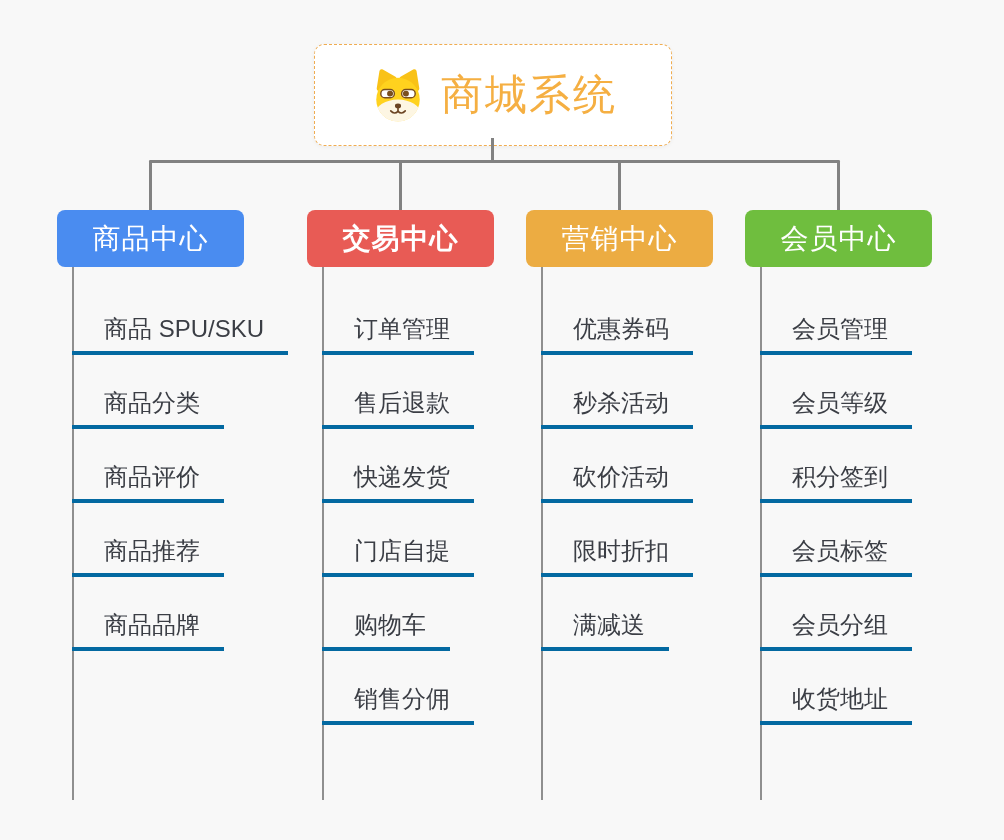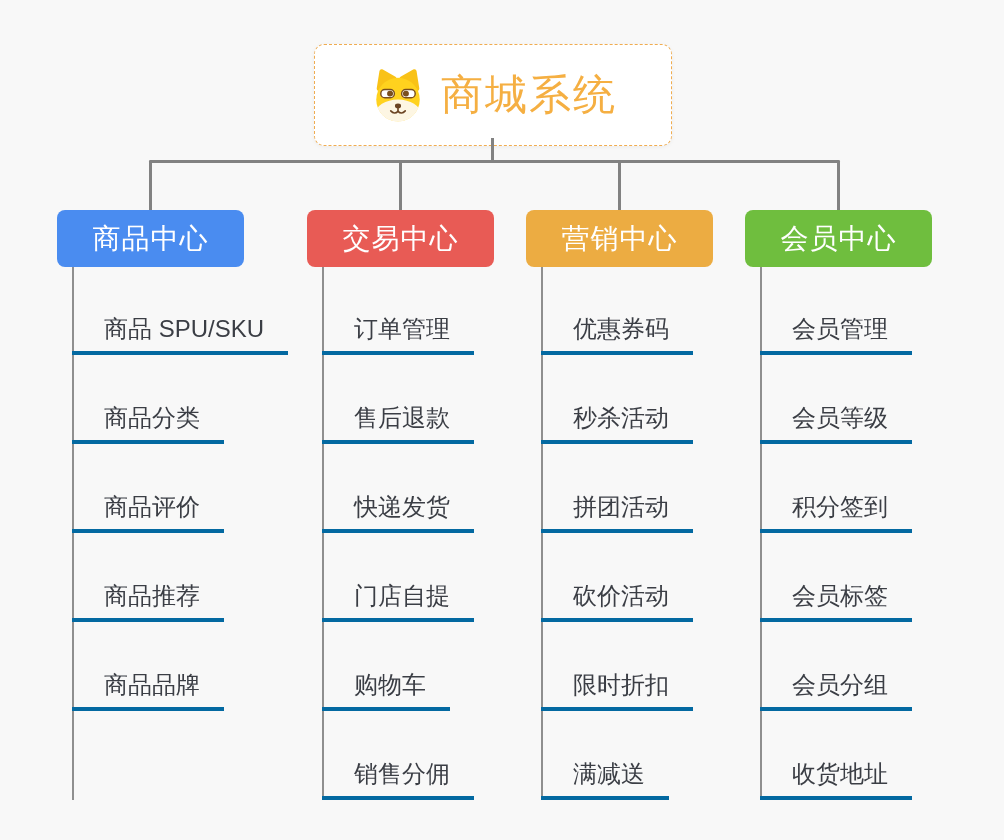--- a/index.html
+++ b/index.html
@@ -41,21 +41,21 @@
   }
   .bh-1{left:57px;} .bh-2{left:307px;} .bh-3{left:526px;} .bh-4{left:745px;}
 
   
   .branch-items{
     position:absolute;top:267px;height:533px;
     border-left:2px solid #8f8f8f;box-sizing:border-box;
   }
   .bi-1{left:72px;} .bi-2{left:322px;} .bi-3{left:541px;} .bi-4{left:760px;}
 
-  .item-row{height:89px;display:flex;align-items:flex-end;}
+  .item-row{height:74px;display:flex;align-items:flex-end;}
   .item-row.first{height:88px;}
   .item-label{
     display:inline-block;white-space:nowrap;
     font-size:24px;color:#3b3e45;line-height:1;
     padding:0 24px 10px 32px;
     border-bottom:4px solid #0369a1;
     margin-left:-2px; 
     cursor:pointer;
   }
 </style>
@@ -97,21 +97,21 @@
   </div>
 
   <div class="conn stem"></div>
   <div class="conn bus"></div>
   <div class="conn drop drop-1"></div>
   <div class="conn drop drop-2"></div>
   <div class="conn drop drop-3"></div>
   <div class="conn drop drop-4"></div>
 
   <div class="branch-header bh-1" style="background-color: rgb(74, 140, 240);">商品中心</div>
-  <div class="branch-header bh-2" style="background-color: rgb(232, 91, 85);">交易中心</div>
+  <div class="branch-header bh-2" style="background-color: rgb(232, 91, 85); font-weight: bold;">交易中心</div>
   <div class="branch-header bh-3" style="background-color: rgb(236, 172, 66);">营销中心</div>
   <div class="branch-header bh-4" style="background-color: rgb(111, 190, 62);">会员中心</div>
 
   <div class="branch-items bi-1">
     <div class="item-row first">
         <span class="item-label">商品 SPU/SKU</span>
       </div>
     <div class="item-row">
         <span class="item-label">商品分类</span>
       </div>
@@ -148,23 +148,20 @@
   </div>
 
   <div class="branch-items bi-3">
     <div class="item-row first">
         <span class="item-label">优惠券码</span>
       </div>
     <div class="item-row">
         <span class="item-label">秒杀活动</span>
       </div>
     <div class="item-row">
-        <span class="item-label">拼团活动</span>
-      </div>
-    <div class="item-row">
         <span class="item-label">砍价活动</span>
       </div>
     <div class="item-row">
         <span class="item-label">限时折扣</span>
       </div>
     <div class="item-row">
         <span class="item-label">满减送</span>
       </div>
   </div>
 

